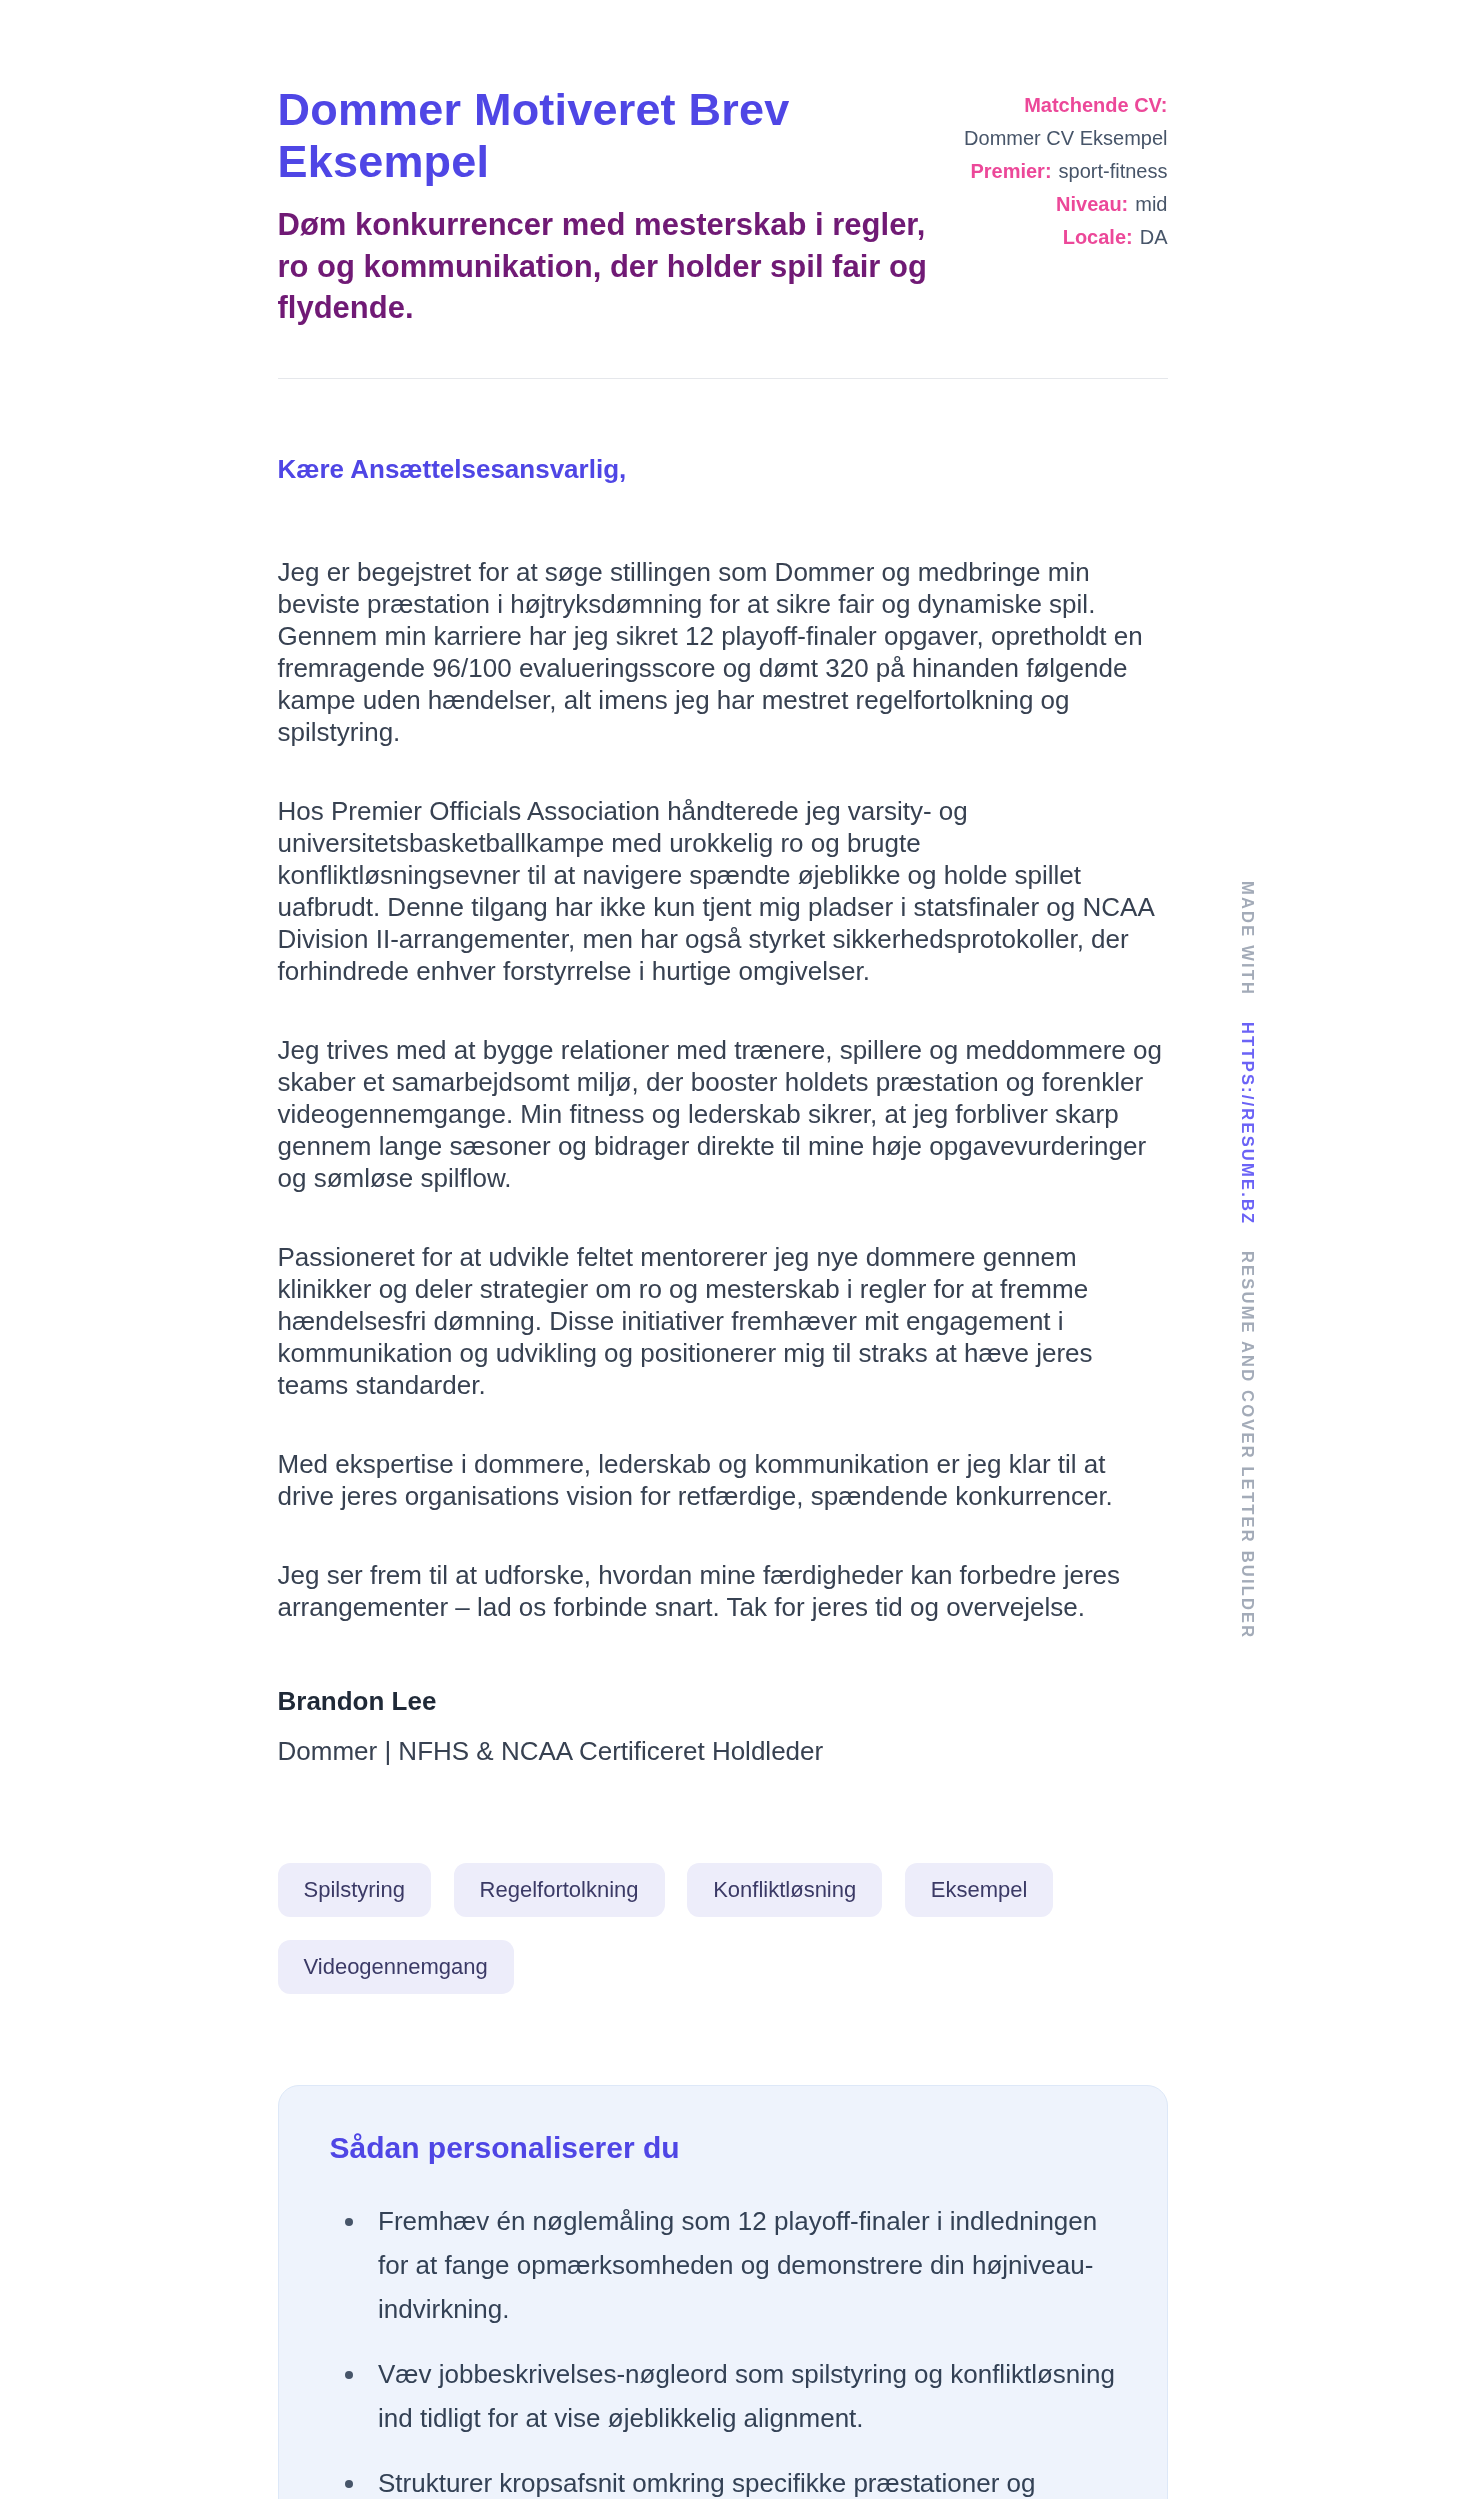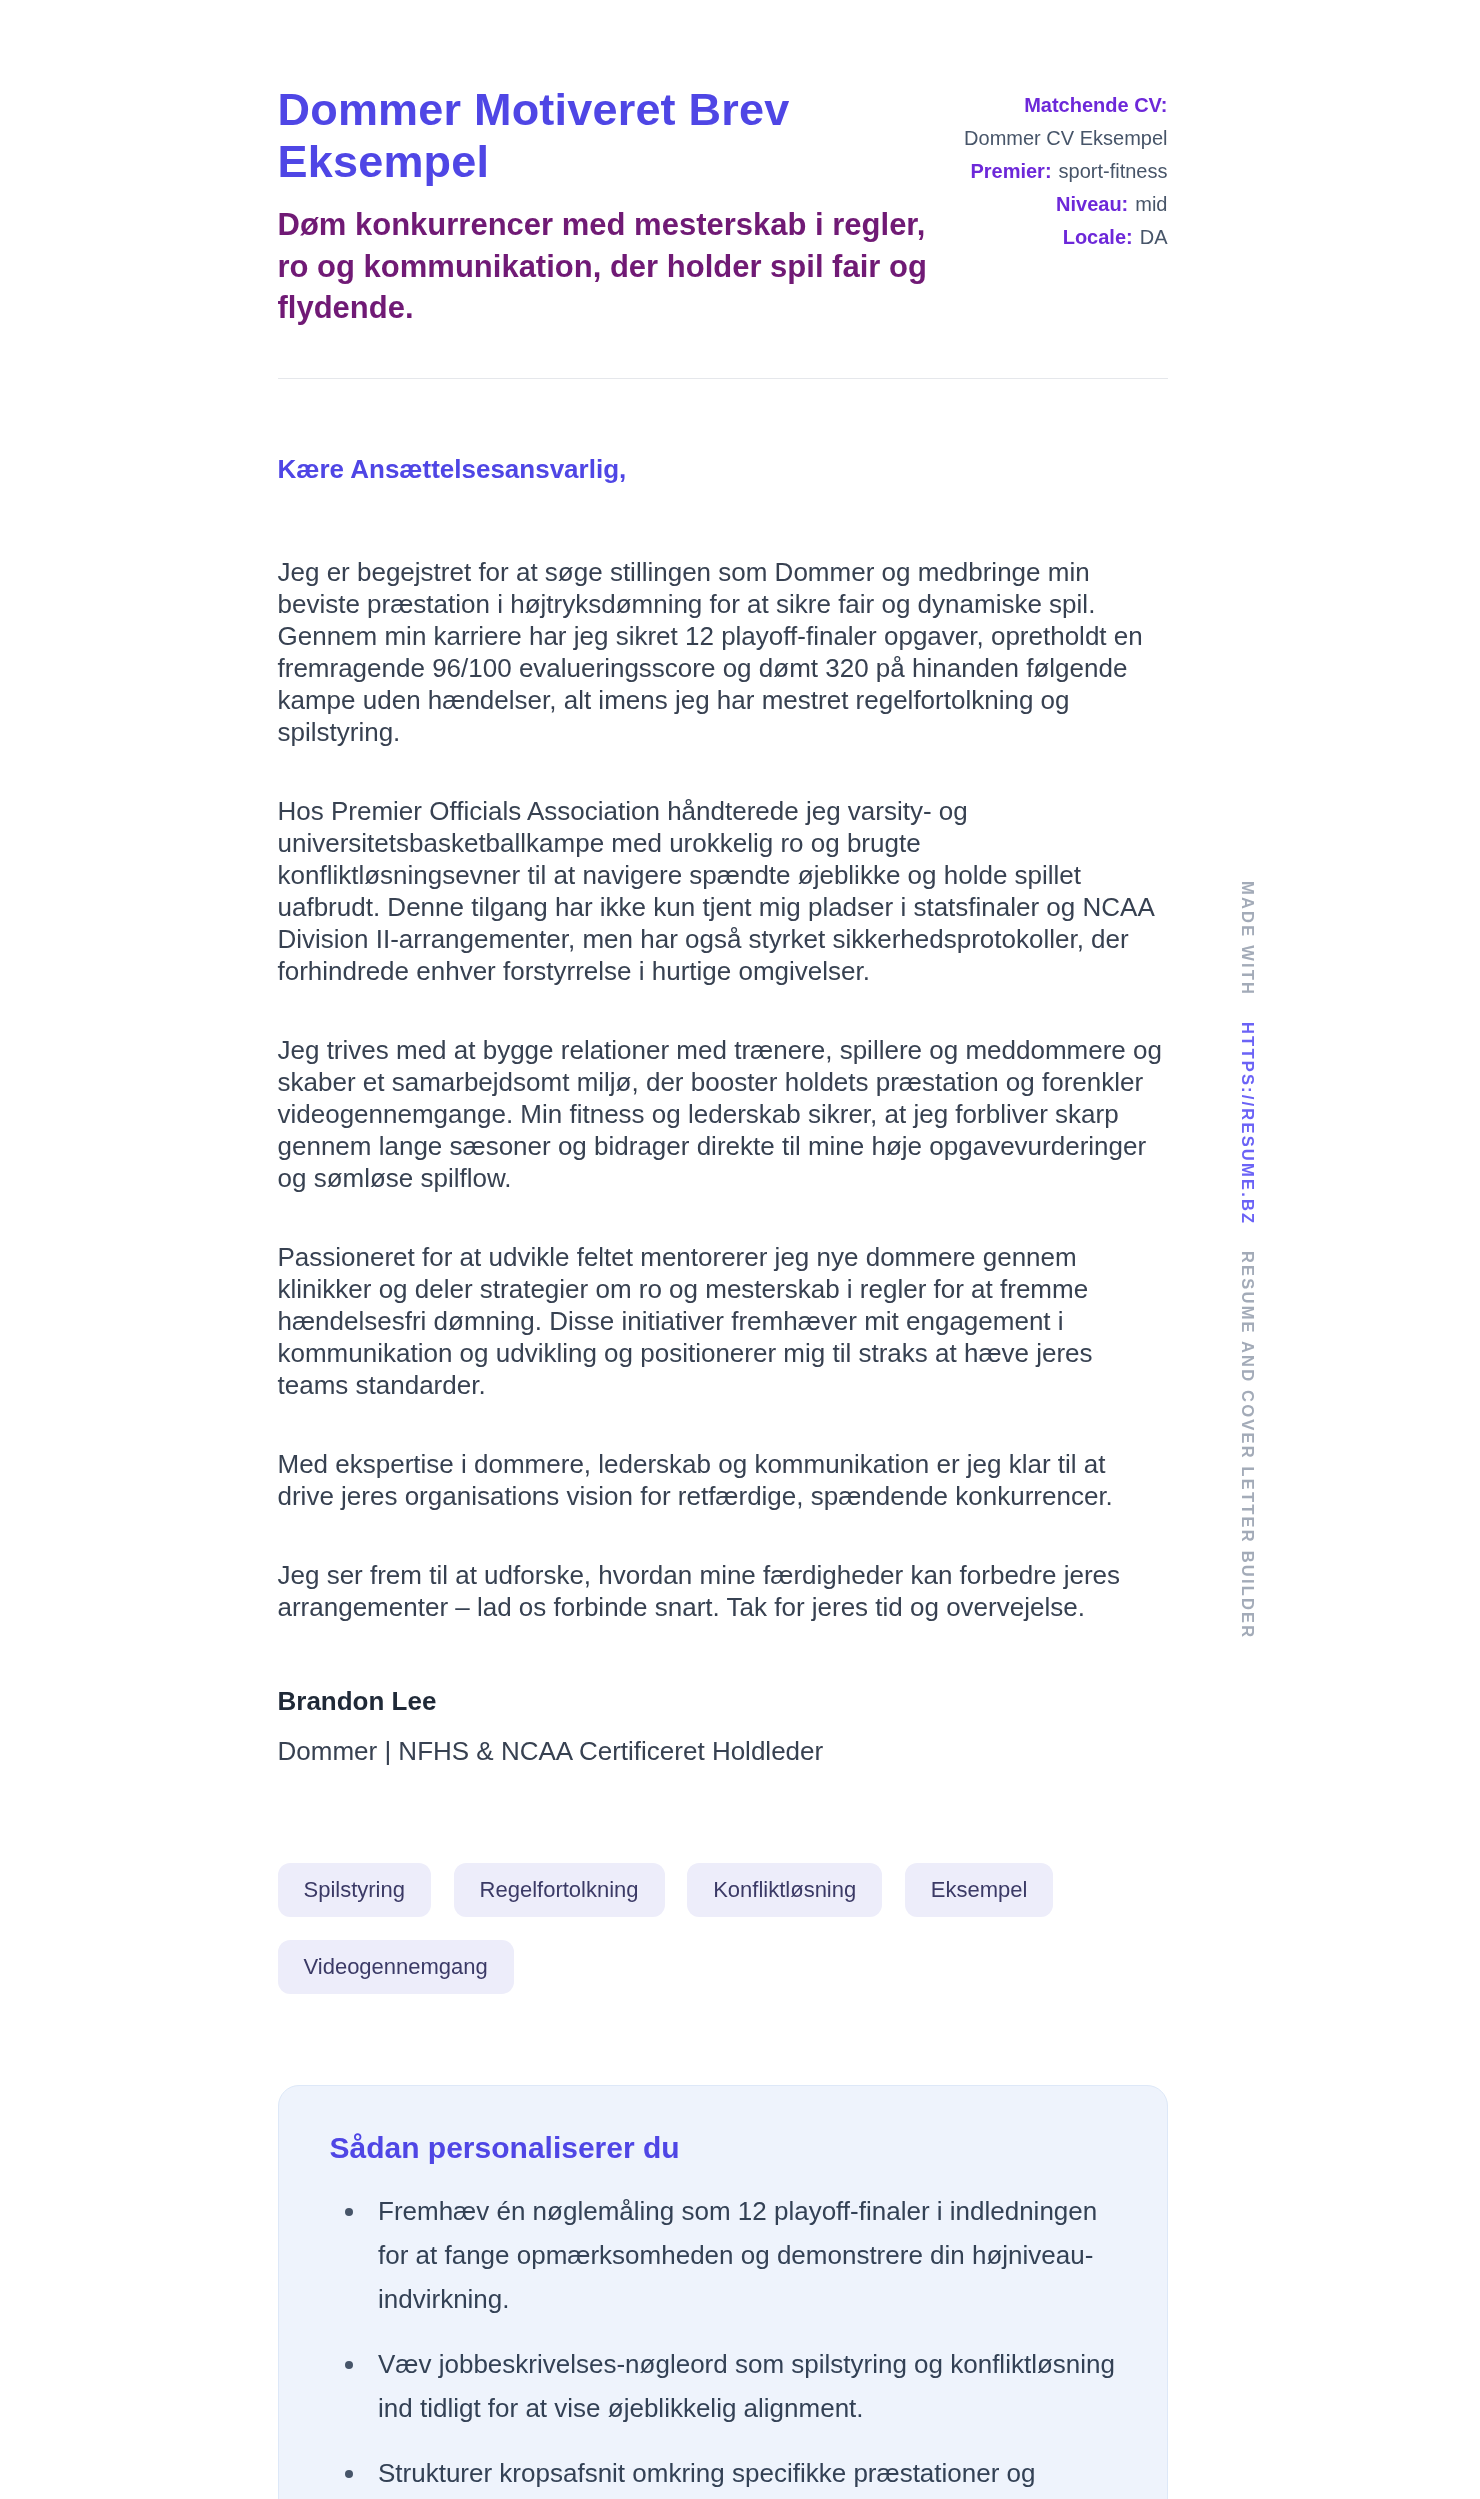--- a/index.html
+++ b/index.html
@@ -41,21 +41,21 @@
     max-width: 766px;
   }
   .meta {
     text-align: right;
     font-size: 20px;
     line-height: 33px;
     color: #475569;
     padding-top: 5.2px;
     flex-shrink: 0;
   }
-  .meta-label { font-weight: 700; color: #6d28d9; margin-right: 7px; }
+  .meta-label { font-weight: 700; color: #ec4899; margin-right: 7px; }
   .meta-row.stacked .meta-label { display: block; margin-right: 0; }
   .meta-row.stacked .meta-value { display: block; }
 
   hr.divider {
     border: none;
     border-top: 1.7px solid #e5e7eb;
     margin-top: 49px;
   }
 
   
@@ -106,21 +106,21 @@
     margin-top: 91px;
     background: #eef3fc;
     border: 1.7px solid #dde8f8;
     border-radius: 21px;
     padding: 45px 51px 35px 51px;
   }
   .tips-title {
     font-size: 30px;
     font-weight: 700;
     color: #4f46e5;
-    margin-bottom: 24px;
+    margin-bottom: 34px;
   }
   .tips-list {
     list-style: disc;
     padding-left: 38px;
   }
   .tips-list li {
     font-size: 26px;
     line-height: 44px;
     color: #334155;
     margin-bottom: 21px;

